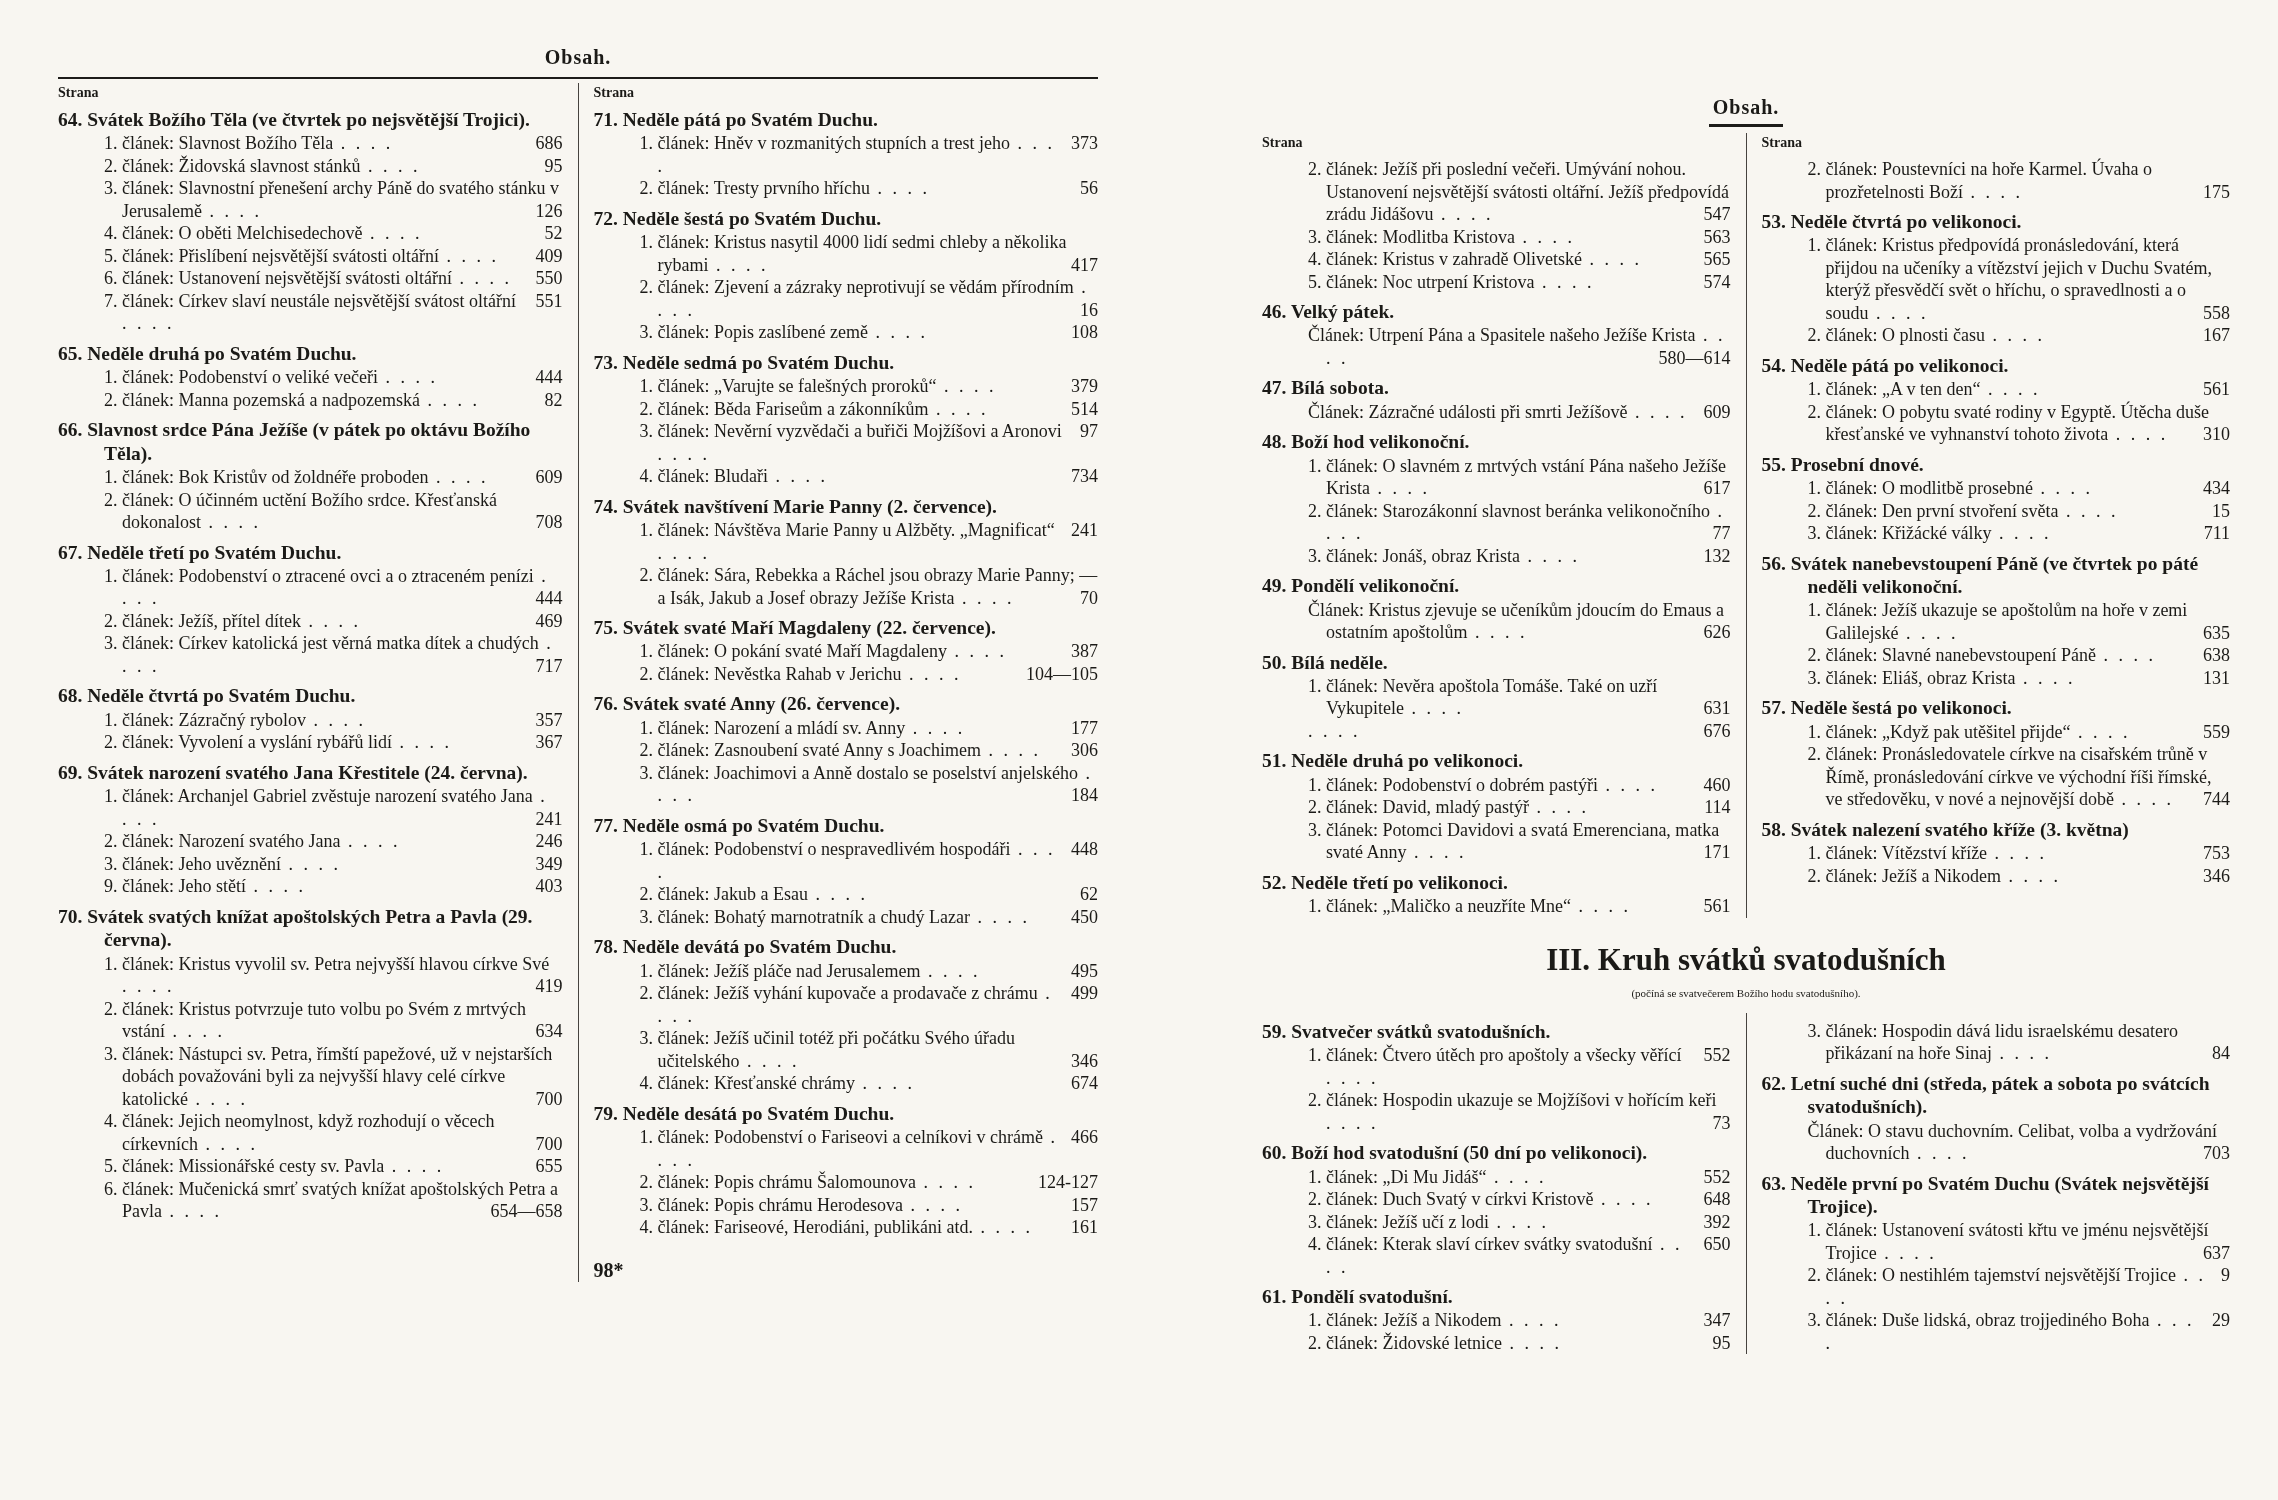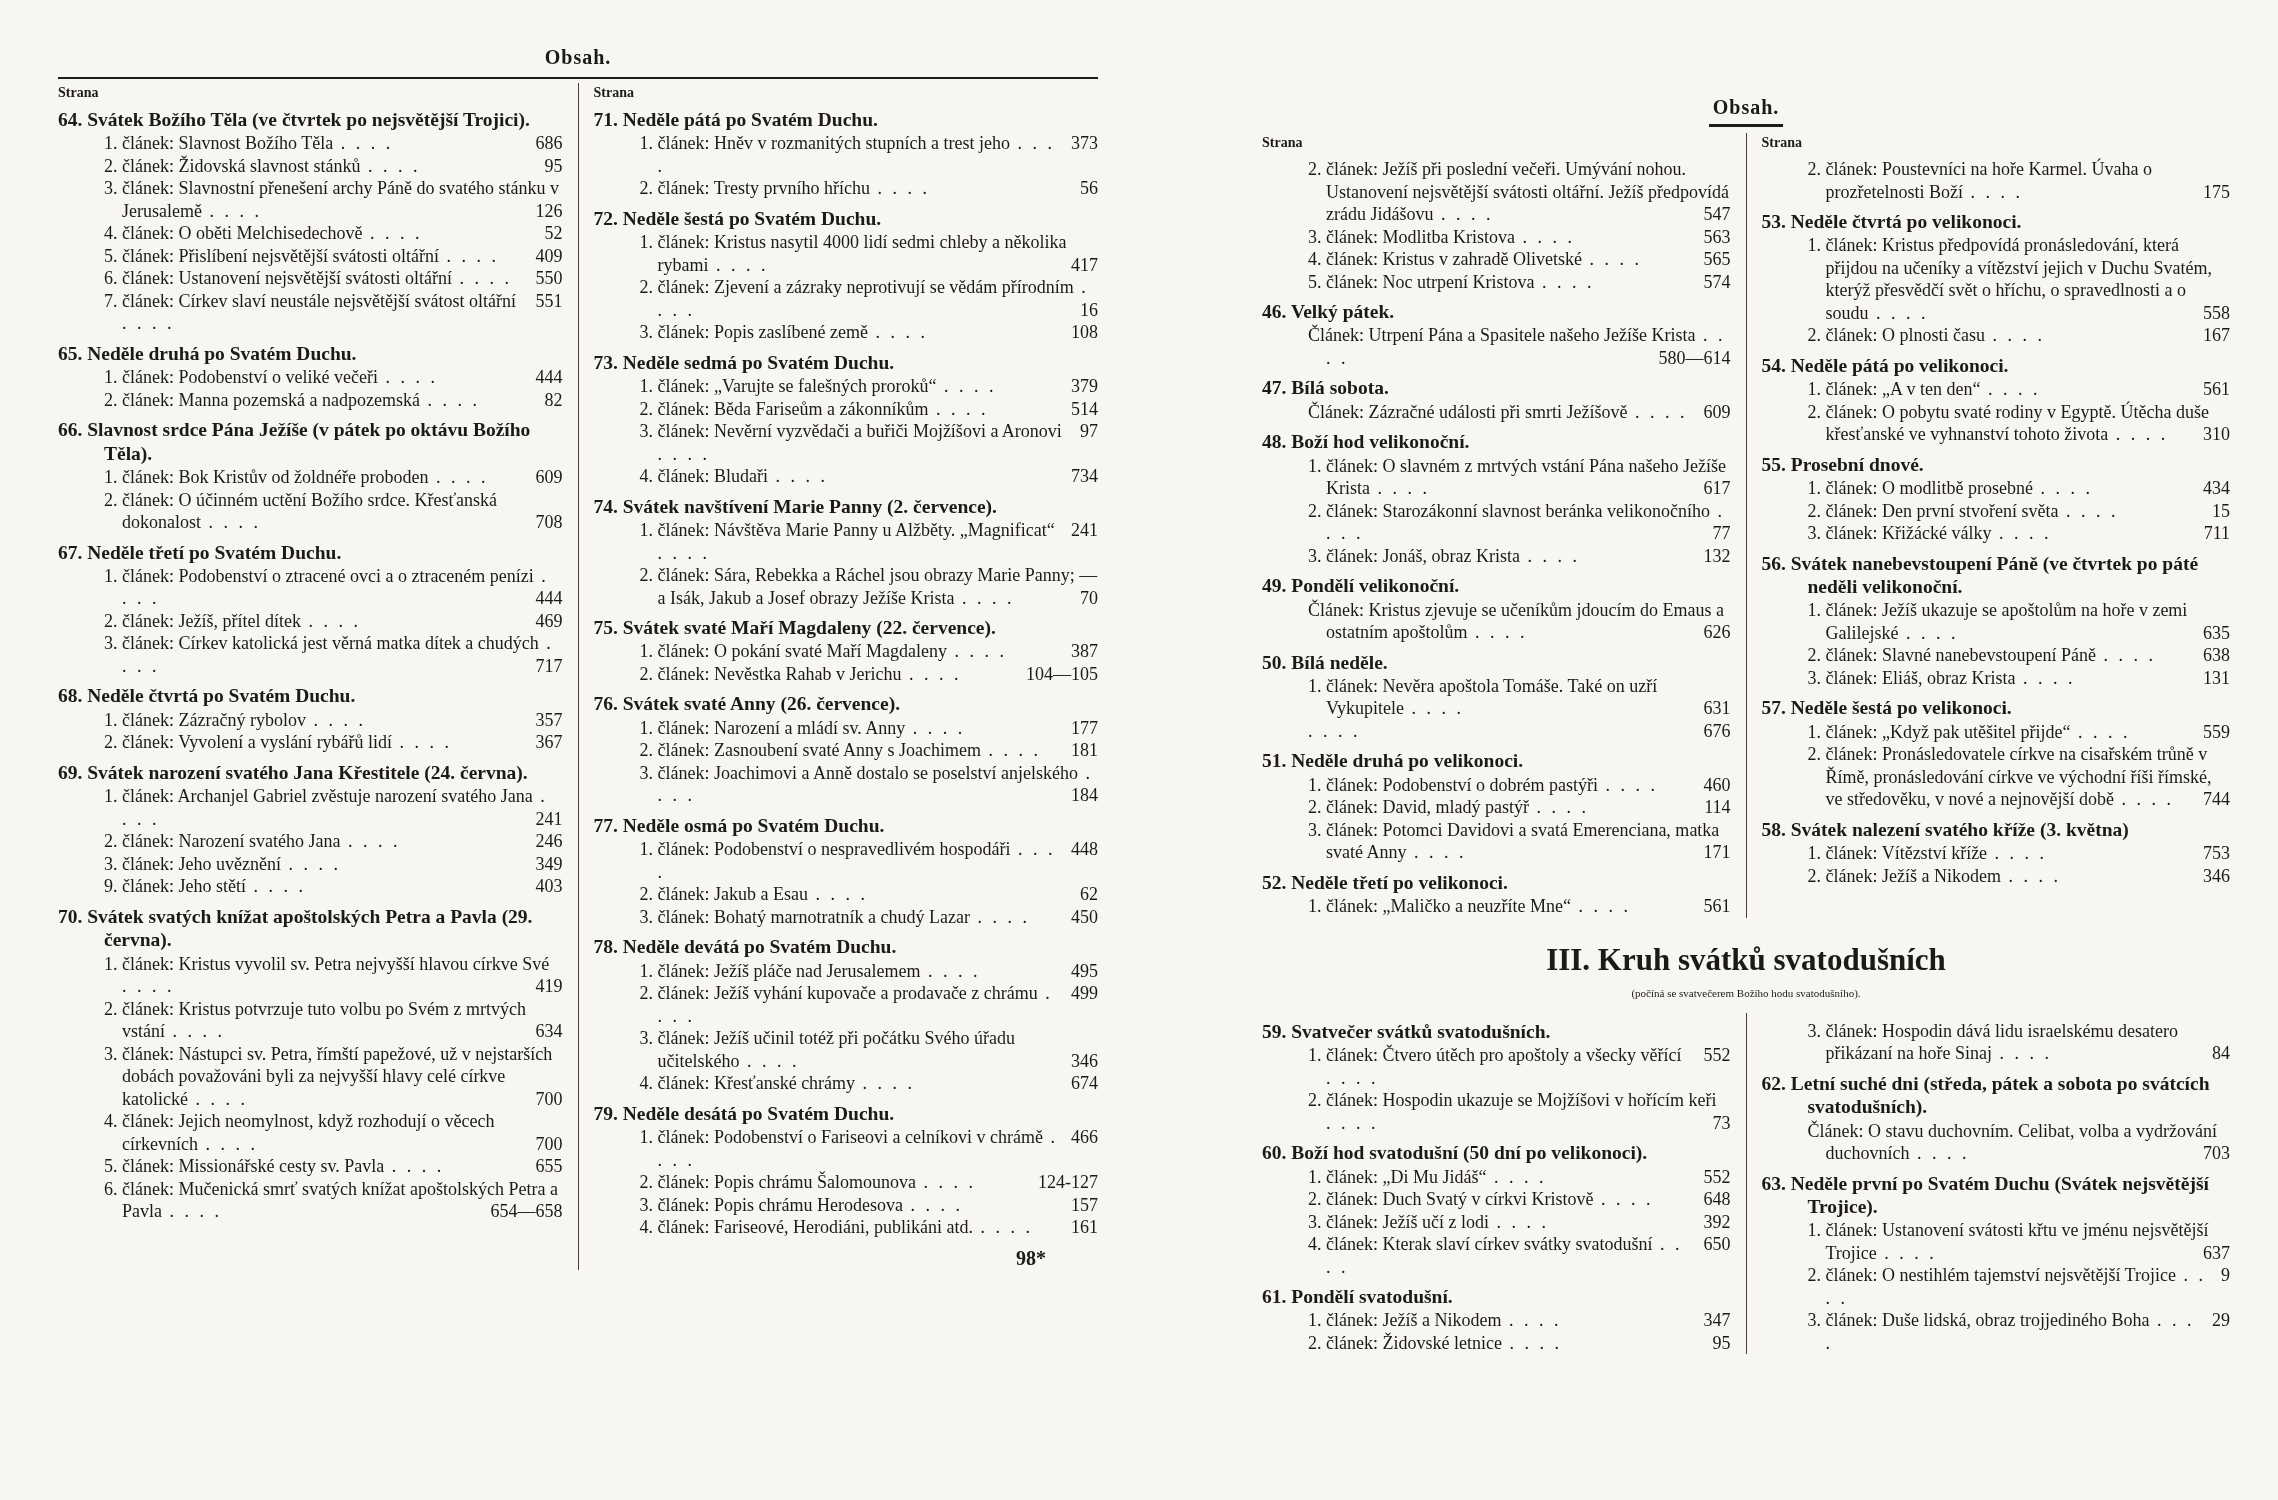--- a/index.html
+++ b/index.html
@@ -35,21 +35,21 @@
     margin-bottom: 1px;
   }
   .entry {
     font-size: 18px; line-height: 1.25;
     padding-left: 64px; text-indent: -18px;
     overflow: hidden;
   }
   .pg { float: right; margin-left: 8px; text-indent: 0; }
   .dots { letter-spacing: 3px; }
 
-  .col-footer { text-align: right; padding-right: 52px; font-weight: bold; font-size: 20px; margin-top: 8px; }
+  .col-footer { text-align: left; padding-right: 52px; font-weight: bold; font-size: 20px; margin-top: 20px; }
 
   .mid-heading { text-align: center; margin: 24px 0 14px; }
   .mid-title { font-weight: bold; font-size: 31px; }
   .mid-sub { font-size: 11px; margin-top: 9px; text-align: center; }
 </style>
 </head>
 <body>
 
 <div class="page page-left">
   <div class="page-header">Obsah.</div>
@@ -132,21 +132,21 @@
           <div class="entry"><span class="etext">2. článek: Sára, Rebekka a Ráchel jsou obrazy Marie Panny; — a Isák, Jakub a Josef obrazy Ježíše Krista</span><span class="pg">70</span><span class="dots"> . . . . </span></div>
         </div>
         <div class="section">
           <div class="sec-title"><span class="sec-num">75. </span>Svátek svaté Maří Magdaleny (22. července).</div>
           <div class="entry"><span class="etext">1. článek: O pokání svaté Maří Magdaleny</span><span class="pg">387</span><span class="dots"> . . . . </span></div>
           <div class="entry"><span class="etext">2. článek: Nevěstka Rahab v Jerichu</span><span class="pg">104—105</span><span class="dots"> . . . . </span></div>
         </div>
         <div class="section">
           <div class="sec-title"><span class="sec-num">76. </span>Svátek svaté Anny (26. července).</div>
           <div class="entry"><span class="etext">1. článek: Narození a mládí sv. Anny</span><span class="pg">177</span><span class="dots"> . . . . </span></div>
-          <div class="entry"><span class="etext">2. článek: Zasnoubení svaté Anny s Joachimem</span><span class="pg">181</span><span class="dots"> . . . . </span></div>
+          <div class="entry"><span class="etext">2. článek: Zasnoubení svaté Anny s Joachimem</span><span class="pg">306</span><span class="dots"> . . . . </span></div>
           <div class="entry"><span class="etext">3. článek: Joachimovi a Anně dostalo se poselství anjelského</span><span class="pg">184</span><span class="dots"> . . . . </span></div>
         </div>
         <div class="section">
           <div class="sec-title"><span class="sec-num">77. </span>Neděle osmá po Svatém Duchu.</div>
           <div class="entry"><span class="etext">1. článek: Podobenství o nespravedlivém hospodáři</span><span class="pg">448</span><span class="dots"> . . . . </span></div>
           <div class="entry"><span class="etext">2. článek: Jakub a Esau</span><span class="pg">62</span><span class="dots"> . . . . </span></div>
           <div class="entry"><span class="etext">3. článek: Bohatý marnotratník a chudý Lazar</span><span class="pg">450</span><span class="dots"> . . . . </span></div>
         </div>
         <div class="section">
           <div class="sec-title"><span class="sec-num">78. </span>Neděle devátá po Svatém Duchu.</div>

